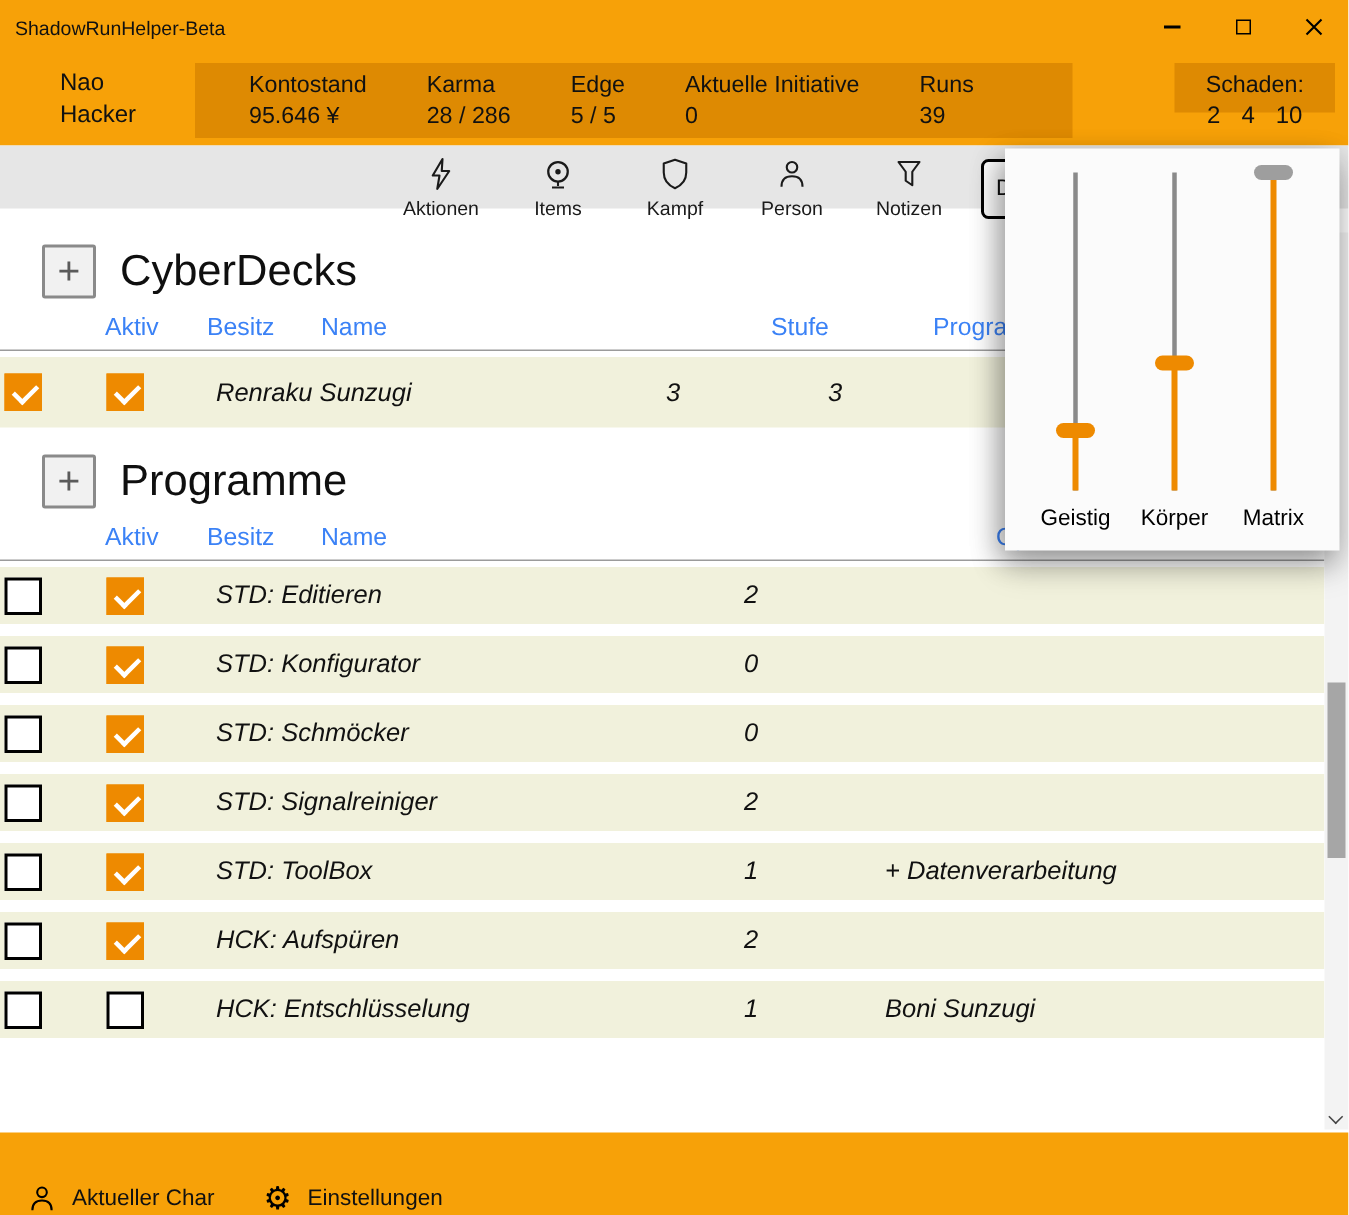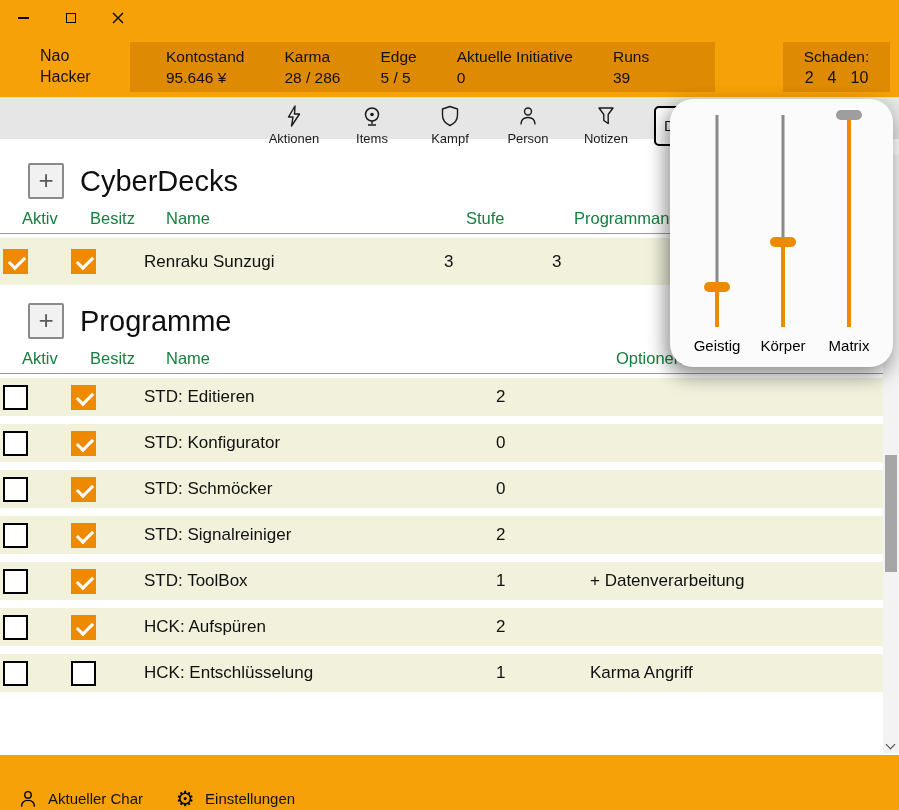--- a/index.html
+++ b/index.html
@@ -21,63 +21,63 @@
   .ico-min{display:block;width:11px;height:1.5px;background:#000;}
   .ico-max{display:block;width:10px;height:10px;border:1.2px solid #000;}
   .ico-close svg{display:block;}
 
   
   .header{position:absolute;top:36px;left:0;right:0;height:61px;background:var(--titlebar-orange);}
   .char-name{position:absolute;left:40px;top:9px;font-size:16px;line-height:21px;}
   .stats-box{position:absolute;left:130px;top:6px;width:585px;height:50px;background:var(--panel-orange);display:flex;padding:6px 0 0 36px;gap:40px;}
   .stat .slabel-t{font-size:15.5px;}
   .stat .sval{font-size:15.5px;margin-top:3px;}
-  .damage-box{position:absolute;left:783px;top:6px;width:107px;height:50px;background:var(--panel-orange);text-align:center;padding-top:6px;}
+  .damage-box{position:absolute;left:783px;top:6px;width:107px;height:33px;background:var(--panel-orange);text-align:center;padding-top:6px;}
   .damage-box .dlabel{font-size:15.5px;}
   .dvals{display:flex;justify-content:center;gap:14px;font-size:16px;margin-top:3px;}
 
   
   .tabbar{position:absolute;top:97px;left:0;right:0;height:42px;background:var(--tab-bg);}
   .tabs{position:absolute;left:255px;top:7px;display:flex;}
   .tab{width:78px;display:flex;flex-direction:column;align-items:center;gap:3px;}
   .tab .ticon svg{display:block;}
   .tab .tlabel{font-size:13px;color:#1A1A1A;}
   .tab.selected .tlabel{font-weight:normal;}
   .more-btn{position:absolute;left:654px;top:9px;width:40px;height:40px;border:2px solid #000;border-radius:5px;background:#fff;font-size:15px;line-height:36px;padding-left:8px;}
 
   
   .content{position:absolute;top:155px;left:0;right:16px;bottom:57px;overflow:hidden;background:#fff;}
   .section-head{display:flex;align-items:center;gap:16px;padding:8px 0 2px 28px;}
   .add-btn{width:36px;height:36px;border:2px solid #8A8A8A;background:#F1F1F1;color:#5A5A5A;font-size:26px;line-height:30px;text-align:center;border-radius:2px;font-weight:300;}
   .section-title{font-size:29px;color:#0F0F0F;}
-  .cols{display:grid;padding:6px 0 4px 22px;font-size:16.5px;line-height:22px;color:#15803d;}
+  .cols{display:grid;padding:6px 0 4px 22px;font-size:16.5px;line-height:22px;color:#3b82f6;margin-left:48px;}
   .cd-grid{grid-template-columns:68px 76px 300px 100px 1fr;}
   .pg-grid{grid-template-columns:68px 76px 352px 90px 1fr;}
   .cols .lastcol{padding-left:8px;white-space:nowrap;overflow:visible;}
   .divider{height:1px;background:#9B9B9B;}
   .rows{padding-top:4px;}
   .trow{display:grid;align-items:center;height:38px;background:var(--row-background);margin-bottom:8px;font-size:17px;}
   .trow.cdrow{height:47px;}
   .cbwrap{padding-left:3px;}
   .cb{display:block;width:25px;height:25px;border:2.5px solid #000;background:#fff;position:relative;}
   .cb[data-checked="true"]{background:var(--accent-orange);border-color:var(--accent-orange);}
   .cb[data-checked="true"]::after{content:"";position:absolute;left:4px;top:5px;width:13px;height:7px;border-left:3px solid #fff;border-bottom:3px solid #fff;transform:rotate(-45deg);}
-  .cell{white-space:nowrap;}
+  .cell{white-space:nowrap;font-style:italic;}
   .cell.pad{padding-left:8px;}
   .cell.pad4{padding-left:4px;}
 
   
   .scrollbar{position:absolute;top:155px;right:0;width:16px;bottom:57px;background:#F3F3F3;z-index:5;}
   .sb-thumb{position:absolute;top:300px;left:2px;width:12px;height:117px;background:#A6A6A6;}
   .sb-down{position:absolute;bottom:2px;left:2px;width:12px;height:12px;}
   .sb-down::before{content:"";position:absolute;left:2px;top:2px;width:6px;height:6px;border-right:1.6px solid #444;border-bottom:1.6px solid #444;transform:rotate(45deg);}
 
   
   .overlay{position:absolute;top:99px;left:670px;width:223px;height:268px;background:#FBFBFB;z-index:40;
-           box-shadow:-5px 6px 18px rgba(0,0,0,0.30), 0 10px 22px rgba(0,0,0,0.22);border-radius:23px;}
+           box-shadow:-5px 6px 18px rgba(0,0,0,0.30), 0 10px 22px rgba(0,0,0,0.22);}
   .sliders{display:flex;padding:16px 0 0 14px;}
   .slider-col{width:66px;display:flex;flex-direction:column;align-items:center;}
   .slider{position:relative;width:30px;height:212px;}
   .slider .rail{position:absolute;left:50%;transform:translateX(-50%);top:0;bottom:0;width:3px;background:#8A8A8A;}
   .slider .fill{position:absolute;left:50%;transform:translateX(-50%);bottom:0;width:4px;background:var(--accent-orange);height:calc(var(--p)*1%);}
   .slider .thumb{position:absolute;left:50%;transform:translateX(-50%);bottom:calc(var(--p)*1% - 5px);width:26px;height:10px;border-radius:5px;background:var(--accent-orange);}
   .slider.thumb-gray .thumb{background:#9E9E9E;}
   .slabel{font-size:15px;margin-top:10px;color:#000;}
 
   
@@ -86,20 +86,21 @@
   .ficon{display:flex;align-items:center;justify-content:center;width:24px;height:24px;}
   .ficon svg{display:block;}
   .gear-glyph::before{content:"\2699";font-family:"DejaVu Sans",sans-serif;font-size:21px;line-height:24px;color:#000;}
 </style>
 </head>
 <body>
 
 <div class="window">
 
   <div class="titlebar">
+    <span class="title">ShadowRunHelper-Beta</span>
     <div class="winbtns">
       <div class="winbtn">
           <span class="ico-min"></span>
         </div>
       <div class="winbtn">
           <span class="ico-max"></span>
         </div>
       <div class="winbtn">
         <span class="ico-close">
           <svg width="12" height="12" viewBox="0 0 12 12">
@@ -314,21 +315,21 @@
 
         <div class="trow pg-grid">
           <div class="cbwrap">
               <span class="cb" data-checked="false"></span>
             </div>
           <div class="cbwrap">
               <span class="cb" data-checked="false"></span>
             </div>
           <div class="cell">HCK: Entschlüsselung</div>
           <div class="cell">1</div>
-          <div class="cell pad4">Karma Angriff</div>
+          <div class="cell pad4">Boni Sunzugi</div>
         </div>
 
       </div>
     </div>
   </div>
 
   <div class="scrollbar">
     <div class="sb-thumb"></div>
     <div class="sb-down"></div>
   </div>

